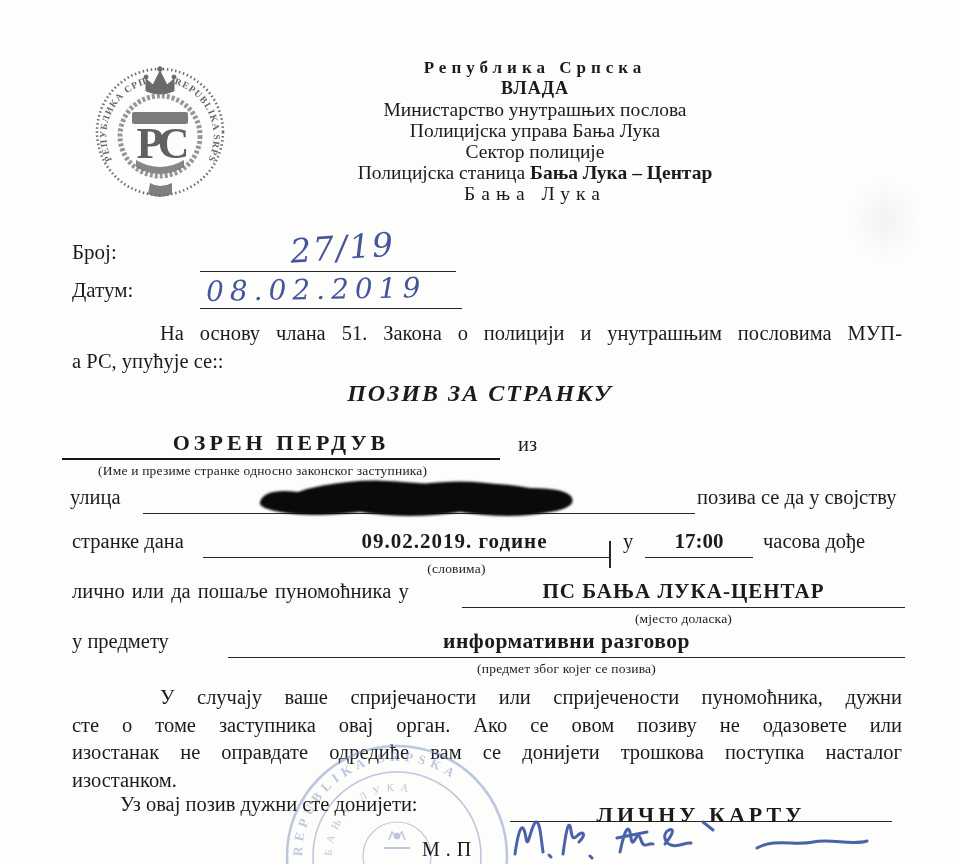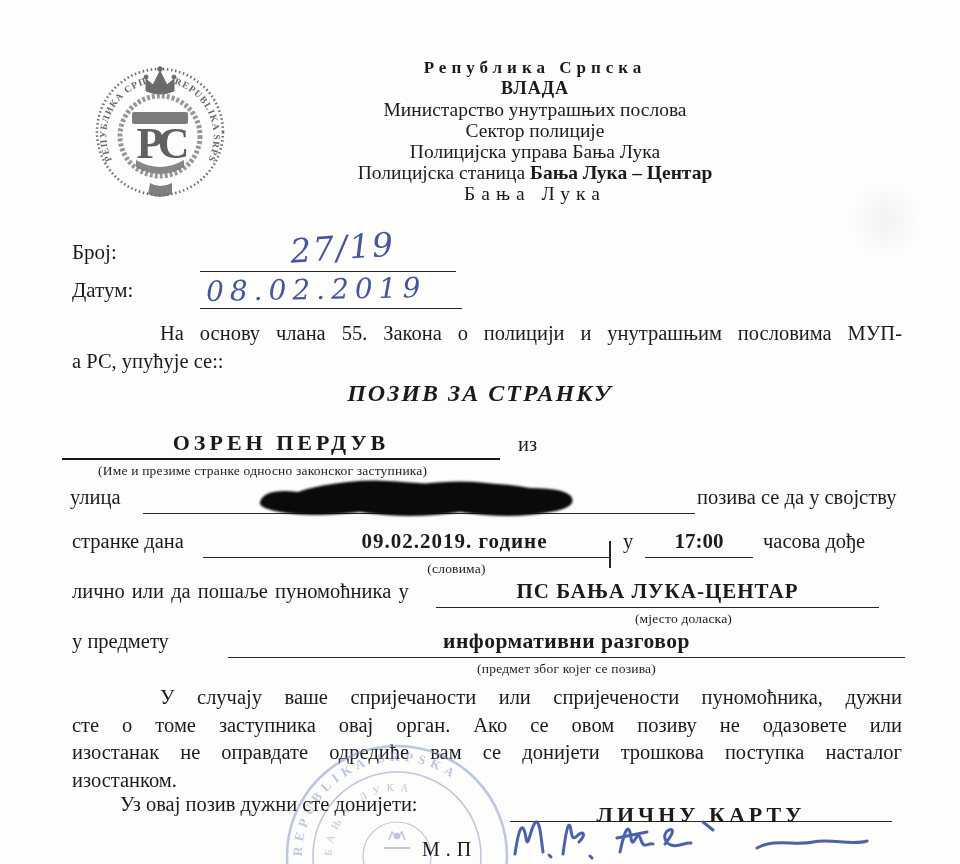--- a/index.html
+++ b/index.html
@@ -37,21 +37,21 @@
   .cap-center{text-align:center;}
   .name-line{left:62px;top:428px;width:438px;height:30px;border-bottom:2px solid #161616;}
   .name-line .fval{font-size:22px;letter-spacing:4px;line-height:30px;}
   .from-line{left:548px;top:428px;width:328px;height:30px;border-bottom:2px solid #161616;}
   .from-line .fval{font-size:22px;letter-spacing:3px;line-height:30px;}
   .street-line{left:143px;top:484px;width:552px;height:29px;}
   .date-line{left:203px;top:526px;width:407px;height:31px;}
   .date-line .fval{font-size:21px;letter-spacing:1px;line-height:30px;transform:translateX(48px);}
   .time-line{left:645px;top:526px;width:108px;height:31px;}
   .time-line .fval{font-size:21px;line-height:30px;}
-  .place-line{left:436px;top:576px;width:443px;height:31px;}
+  .place-line{left:462px;top:576px;width:443px;height:31px;}
   .place-line .fval{font-size:21px;letter-spacing:1px;line-height:30px;}
   .subject-line{left:228px;top:626px;width:677px;height:31px;}
   .subject-line .fval{font-size:21.5px;letter-spacing:0.5px;line-height:30px;}
   .bring-line{left:510px;top:790px;width:382px;height:31px;}
   .bring-line .fval{font-size:22px;letter-spacing:4px;line-height:30px;margin-top:10px;}
   .vtick{left:609px;top:541px;width:1.6px;height:27px;background:#262626;}
   .mp{left:386px;top:838px;font-size:20px;letter-spacing:6px;margin-left:36px;}
   .smudge{left:850px;top:180px;width:70px;height:80px;border-radius:50%;
     background:radial-gradient(closest-side, rgba(160,150,140,0.10), rgba(160,150,140,0));}
   
@@ -87,37 +87,37 @@
     <rect x="42" y="56" width="56" height="12" rx="2" fill="#4a4a4a" opacity="0.88"></rect>
     <text x="70" y="102" text-anchor="middle" font-size="44" font-weight="bold" font-family="Liberation Serif, serif" fill="#3f3f3f" letter-spacing="-6">РС</text>
     <path d="M46,104 Q70,118 94,104 L94,111 Q70,125 46,111 Z" fill="#4a4a4a" opacity="0.8"></path>
     <path d="M58,138 L60,127 Q70,133 82,127 L82,138 Q70,144 58,138 Z" fill="#4a4a4a" opacity="0.85"></path>
   </svg>
 
   <div class="abs header">
     <div class="h-rs">Република Српска</div>
     <div class="h-vlada">ВЛАДА</div>
     <div class="h-line">Министарство унутрашњих послова</div>
+    <div class="h-line">Полицијска управа Бања Лука</div>
     <div class="h-line">Сектор полиције</div>
-    <div class="h-line">Полицијска управа Бања Лука</div>
     <div class="h-line"><span>Полицијска станица </span><span class="h-bold">Бања Лука – Центар</span></div>
     <div class="h-city">Бања Лука</div>
   </div>
 
   <div class="abs label" style="left:72px;top:240px;">Број:</div>
   <div class="abs fieldline" style="left:200px;top:238px;width:256px;height:33px;">
     <span class="hand hand-number abs" style="left:90px;top:-10px;">27/19</span>
   </div>
   <div class="abs label" style="left:72px;top:278px;">Датум:</div>
   <div class="abs fieldline" style="left:200px;top:276px;width:262px;height:32px;">
     <span class="hand hand-date abs" style="left:6px;top:-3px;">08.02.2019</span>
   </div>
 
   <div class="abs para" style="left:72px;top:320px;">
-    <div class="jline indent">На основу члана 55. Закона о полицији и унутрашњим пословима МУП-</div>
+    <div class="jline indent">На основу члана 51. Закона о полицији и унутрашњим пословима МУП-</div>
     <div>а РС, упућује се::</div>
   </div>
 
   <div class="abs title">ПОЗИВ ЗА СТРАНКУ</div>
 
   <div class="abs fieldline name-line">
     <span class="fval">ОЗРЕН ПЕРДУВ</span>
   </div>
   <div class="abs ftext" style="left:518px;top:433px;">из</div>
   <div class="abs caption" style="left:98px;top:463px;">(Име и презиме странке односно законског заступника)</div>

